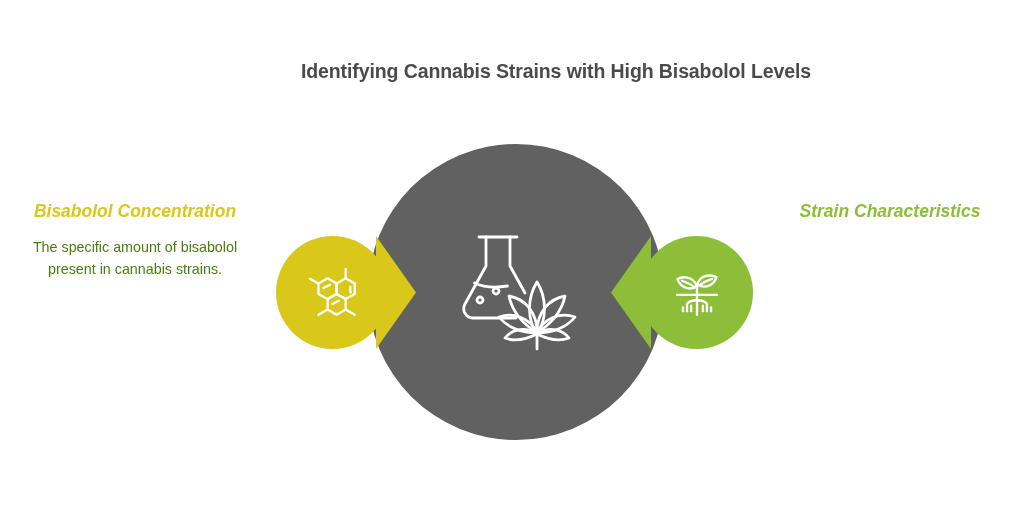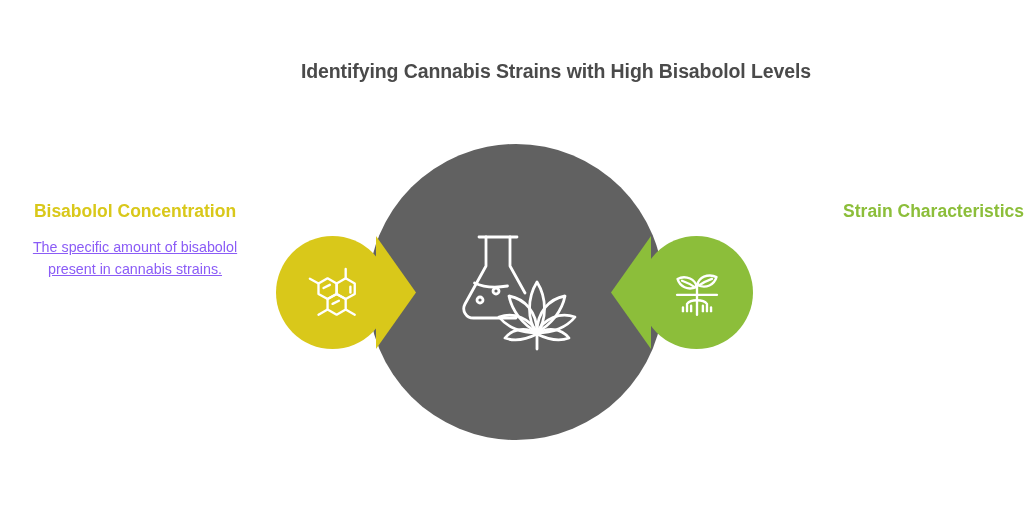--- a/index.html
+++ b/index.html
@@ -38,38 +38,38 @@
   .side-block {
     position: absolute;
     top: 200px;
   }
   .side-block.left {
     left: 20px;
     width: 230px;
     text-align: center;
   }
   .side-block.right {
-    left: 792px;
+    left: 774px;
     width: 232px;
-    text-align: right;
+    text-align: center;
   }
   .side-heading {
     font-size: 17.5px;
     font-weight: bold;
     line-height: 1.32;
     margin: 0;
+    font-style: italic;
   }
   .side-heading.yellow { color: #d9c81a; }
   .side-heading.green  { color: #8cbe3a; }
   .side-body {
     margin: 14px 0 0 0;
     font-size: 14.3px;
     line-height: 1.52;
-    color: #8b5cf6;
-    text-decoration: underline;
+    color: #4d7c0f;
   }
 
   
   .center-circle {
     position: absolute;
     left: 368px;
     top: 144px;
     width: 296px;
     height: 296px;
     border-radius: 50%;

